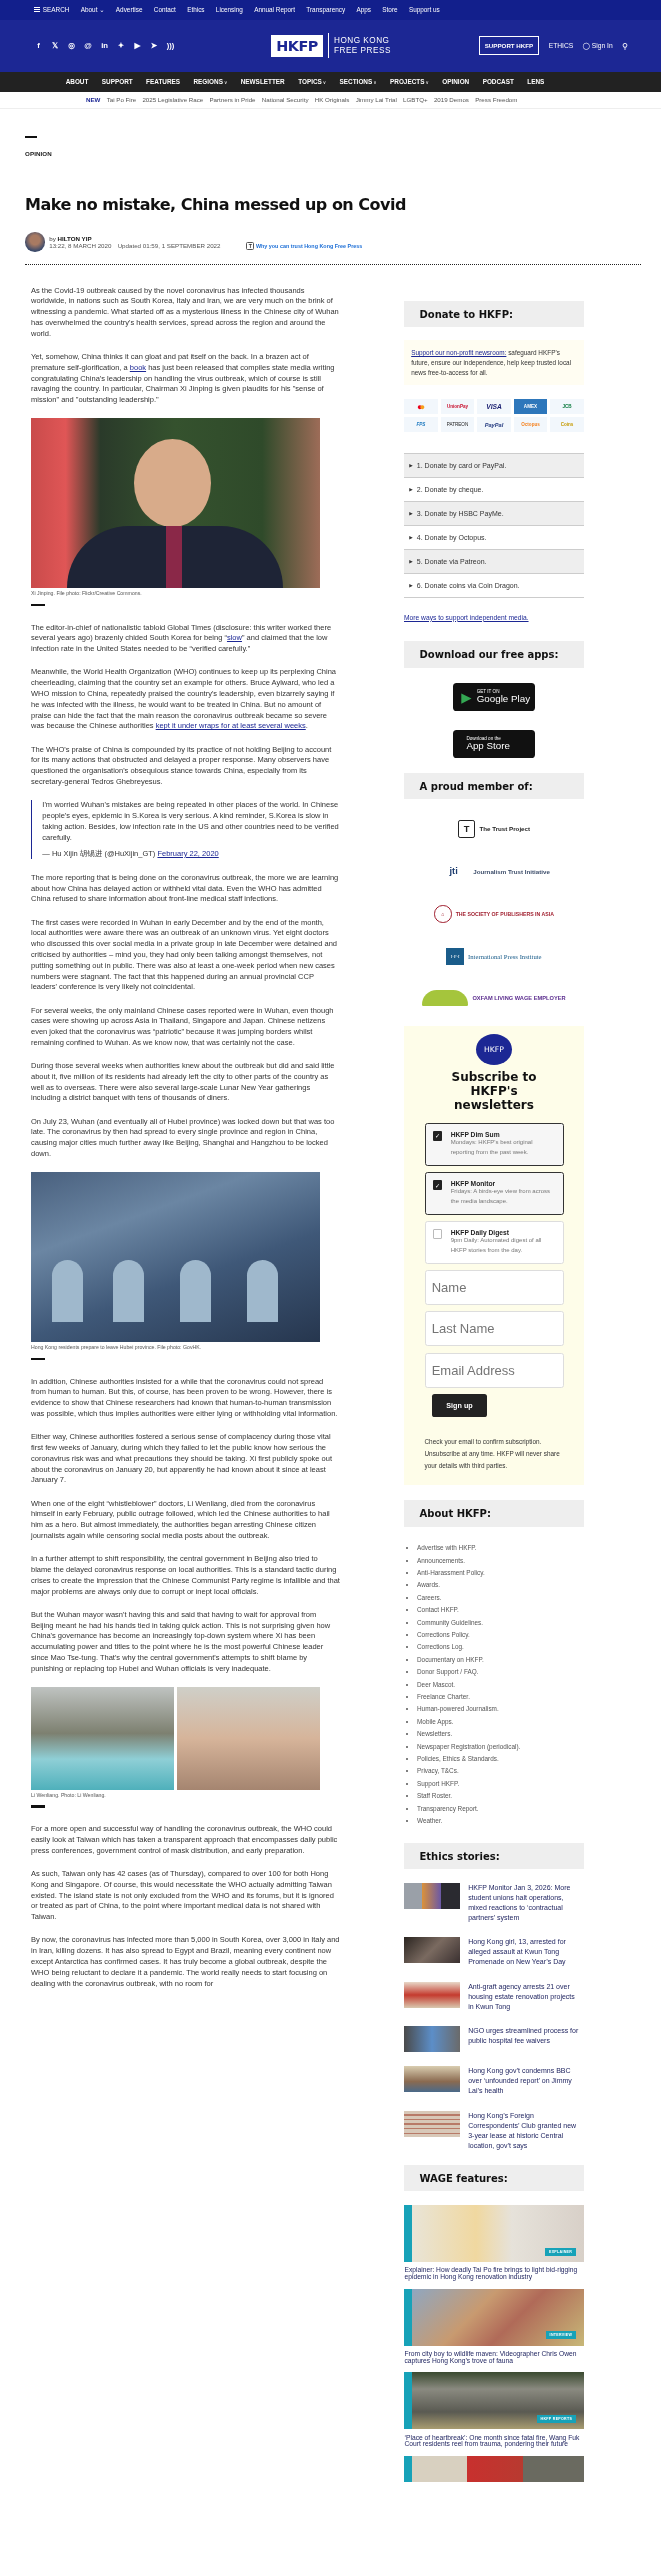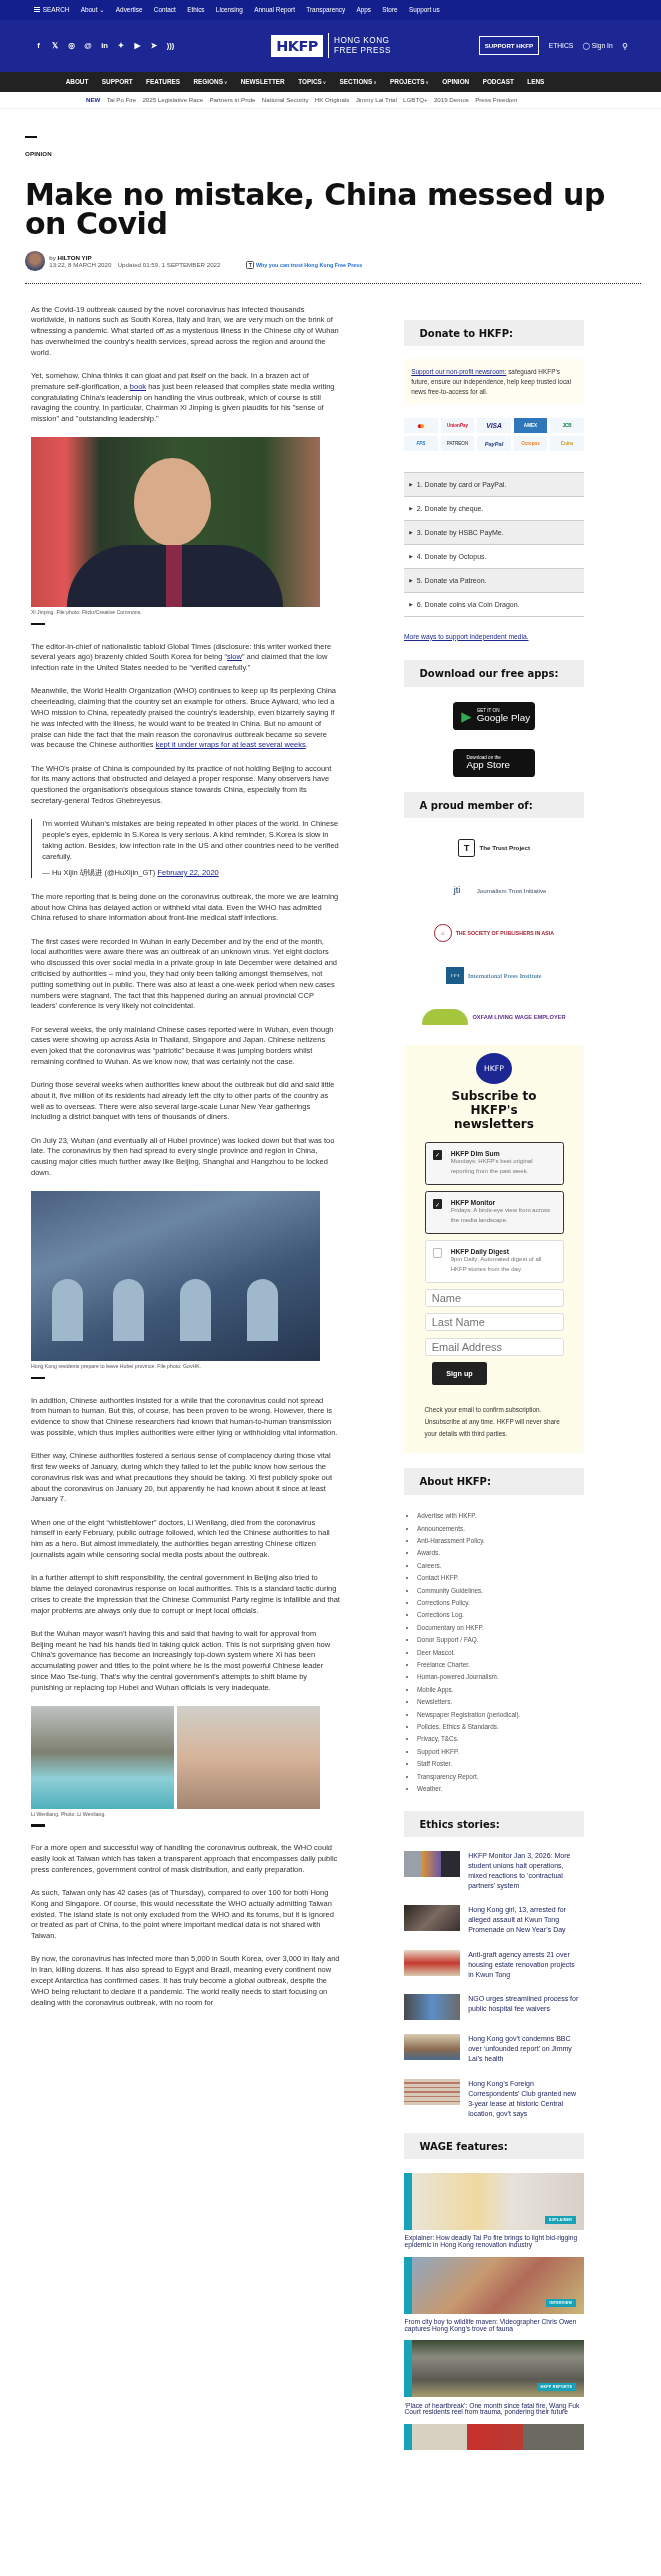--- a/index.html
+++ b/index.html
@@ -28,21 +28,21 @@
   .mainnav .chev { font-weight: normal; font-size: 4.6px; margin-left: 1px; }
 
   
   .trending { height: 16.5px; display: flex; align-items: center; gap: 6.2px; padding-left: 86px; font-size: 6.2px; color: #555; border-bottom: 0.5px solid #eee; }
   .trending .new { color: #1c2794; font-weight: bold; }
 
   
   .art-head { padding: 27px 0 0 25px; }
   .dash { width: 12.4px; height: 2.6px; background: #111; }
   .kicker { font-weight: bold; font-size: 6.2px; margin-top: 11.3px; letter-spacing: 0.1px; }
-  .title { font-family: "DejaVu Sans", sans-serif; font-weight: bold; font-size: 30px; line-height: 29px; color: #111; margin-top: 23px; width: 608px; letter-spacing: -0.5px; }
+  .title { font-family: "DejaVu Sans", sans-serif; font-weight: bold; font-size: 16px; line-height: 29px; color: #111; margin-top: 33px; width: 608px; letter-spacing: -0.5px; }
   .byline { display: flex; align-items: center; margin-top: 13.4px; width: 598px; }
   .avatar { width: 19.6px; height: 19.6px; border-radius: 50%; background: radial-gradient(circle at 50% 40%, #a87a62 30%, #3c4a6a 70%); }
   .bymeta { margin-left: 4.6px; font-size: 6.2px; color: #555; }
   .bymeta .by { color: #333; }
   .bymeta .author { font-weight: bold; color: #111; }
   .bymeta .dates span { margin-right: 6.2px; }
   .trust { display: flex; align-items: center; gap: 1.5px; margin-left: 19.6px; margin-top: 8.2px; color: #1c6ed6; font-weight: bold; font-size: 5.4px; }
   .trust-icon { width: 8.2px; height: 8.2px; border: 0.8px solid #555; border-radius: 1.5px; font-size: 5.2px; line-height: 6.7px; text-align: center; color: #333; }
   .dotted { border-bottom: 0.5px dotted #222; width: 616px; margin-top: 12.4px; }
 
@@ -88,38 +88,38 @@
   .app-btn { width: 82px; height: 28px; background: #111; border-radius: 3.6px; color: #fff; display: flex; align-items: center; gap: 5.2px; padding-left: 8.2px; }
   .app-btn .ico { font-size: 13.4px; }
   .app-btn .small { font-size: 4.6px; }
   .app-btn .big { font-size: 9.8px; line-height: 10.3px; }
 
   .members { display: flex; flex-direction: column; align-items: center; gap: 25px; margin: 20.6px 0 20.6px; }
   .member { display: flex; align-items: center; gap: 4.1px; font-size: 6.2px; font-weight: bold; }
   .member .badge { width: 17.5px; height: 17.5px; display: flex; align-items: center; justify-content: center; }
   .m-trust .badge { border: 1px solid #222; border-radius: 2.1px; font-size: 9.3px; }
   .m-jti .badge { color: #1c3c6e; font-size: 9.3px; width: 31px; }
-  .m-jti { color: #3d4e6b; font-weight: normal; }
+  .m-jti { color: #3d4e6b; font-weight: bold; }
   .m-soc { color: #a01e2e; font-size: 5.2px; }
   .m-soc .badge { border: 1px solid #a01e2e; border-radius: 50%; }
   .m-ipi { color: #1a5c8a; font-family: Liberation Serif, serif; font-weight: normal; font-size: 6.7px; }
   .m-ipi .badge { background: #1a5c8a; color: #fff; font-size: 4.6px; }
   .m-oxfam { color: #5b2d8e; font-size: 5.7px; }
   .m-oxfam .badge { width: 46px; height: 15.5px; border-radius: 23px 23px 2.1px 2.1px; background: #a5c53c; }
 
   .newsletter { background: #fefde9; padding: 8.2px 0 12.4px; text-align: center; }
   .nl-logo { width: 36px; height: 31px; border-radius: 50%; background: #1c2794; color: #fff; font-size: 7.7px; display: flex; align-items: center; justify-content: center; margin: 0 auto; font-family: "DejaVu Sans", sans-serif; }
   .nl-title { font-family: "DejaVu Sans", sans-serif; font-weight: bold; font-size: 12px; line-height: 14px; margin: 5.2px auto 10.3px; width: 113px; color: #111; }
   .nl-opt { width: 139px; margin: 0 auto 6.2px; border: 0.5px solid #333; border-radius: 2.6px; background: #f6f6f6; padding: 7.2px 7.2px; display: flex; text-align: left; gap: 8.2px; }
   .nl-opt.unchecked { border-color: #ddd; background: #fff; }
   .cb { width: 9.8px; height: 9.8px; border-radius: 1px; background: #222; color: #fff; font-size: 6.2px; display: flex; align-items: center; justify-content: center; flex: none; }
   .unchecked .cb { background: #fff; border: 0.5px solid #bbb; }
   .nl-opt .t { font-weight: bold; font-size: 6.7px; color: #222; }
   .nl-opt .d { font-size: 6px; color: #777; line-height: 9.8px; }
-  .nl-input { width: 139px; height: 18px; margin: 0 auto 6.2px; border: 0.5px solid #ddd; border-radius: 2.6px; background: #fff; display: block; padding-left: 6.2px; font-size: 11px; font-family: "Liberation Sans", sans-serif; color: #777; }
+  .nl-input { width: 139px; height: 35px; margin: 0 auto 6.2px; border: 0.5px solid #ddd; border-radius: 2.6px; background: #fff; display: block; padding-left: 6.2px; font-size: 13px; font-family: "Liberation Sans", sans-serif; color: #777; }
   .signup-btn { display: block; margin: 0 0 0 28px; width: 55px; height: 23px; border: none; background: #222; color: #fff; font-weight: bold; font-size: 7.2px; border-radius: 2.6px; font-family: "Liberation Sans", sans-serif; }
   .nl-note { text-align: left; width: 139px; margin: 19.6px auto 0; font-size: 6.4px; line-height: 12px; color: #333; }
 
   .about-list { list-style: disc; padding-left: 13px; margin: 15.5px 0 15.5px; font-size: 6.4px; line-height: 12.4px; color: #555; }
 
   .story { display: flex; gap: 8.2px; margin-bottom: 14.4px; }
   .story .thumb { width: 56px; height: 26px; flex: none; }
   .story .hl { font-size: 7px; line-height: 10px; color: #1a1f5c; width: 114px; }
   .stories { margin-top: 13.4px; }
 

